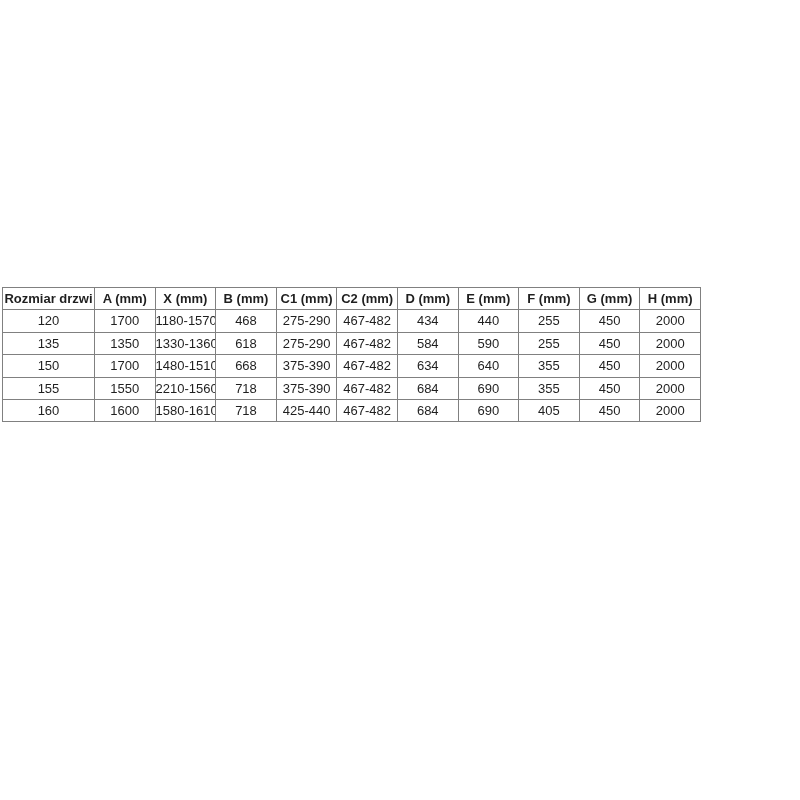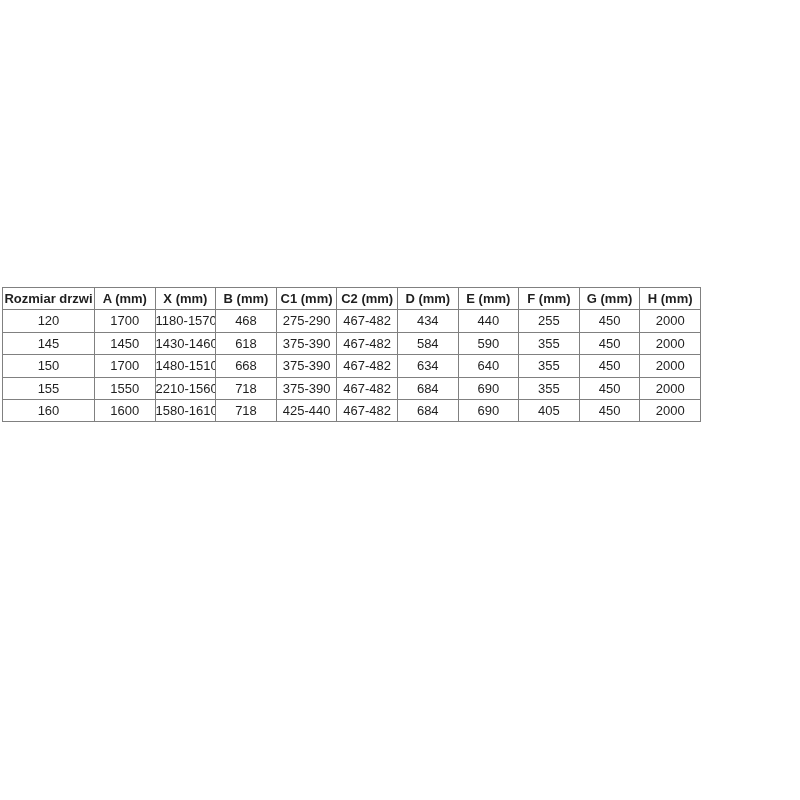--- a/index.html
+++ b/index.html
@@ -84,29 +84,29 @@
           <td>468</td>
           <td>275-290</td>
           <td>467-482</td>
           <td>434</td>
           <td>440</td>
           <td>255</td>
           <td>450</td>
           <td>2000</td>
         </tr>
         <tr>
-          <td>145</td>
-          <td>1450</td>
-          <td>1430-1460</td>
+          <td>135</td>
+          <td>1350</td>
+          <td>1330-1360</td>
           <td>618</td>
-          <td>375-390</td>
+          <td>275-290</td>
           <td>467-482</td>
           <td>584</td>
           <td>590</td>
-          <td>355</td>
+          <td>255</td>
           <td>450</td>
           <td>2000</td>
         </tr>
         <tr>
           <td>150</td>
           <td>1700</td>
           <td>1480-1510</td>
           <td>668</td>
           <td>375-390</td>
           <td>467-482</td>

